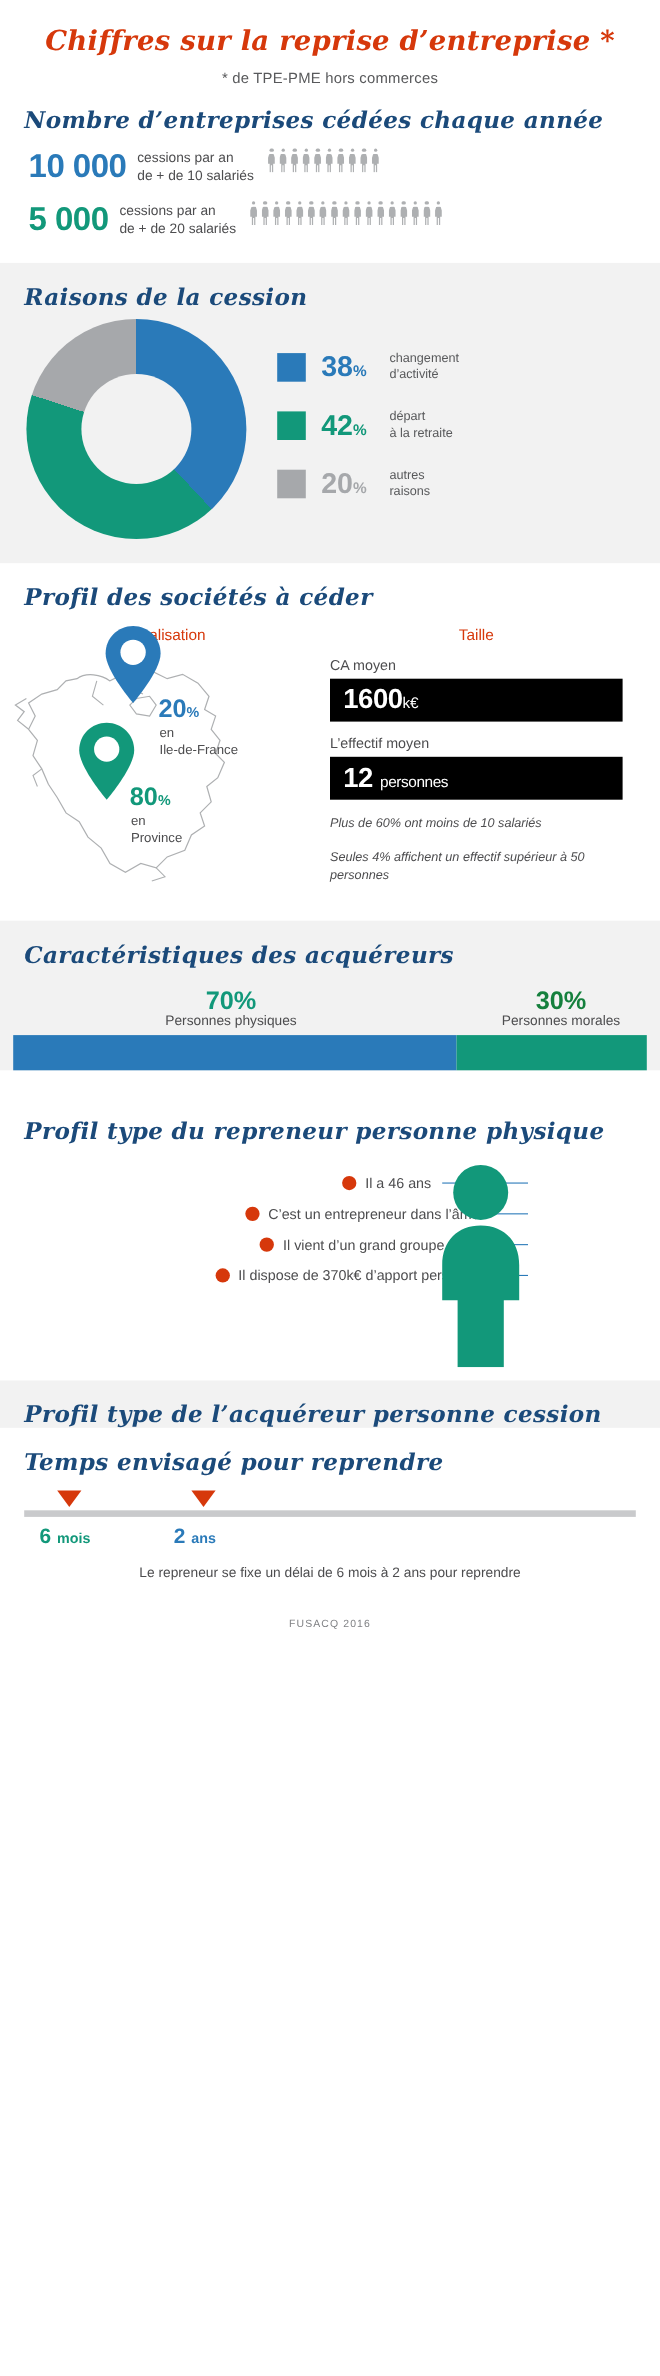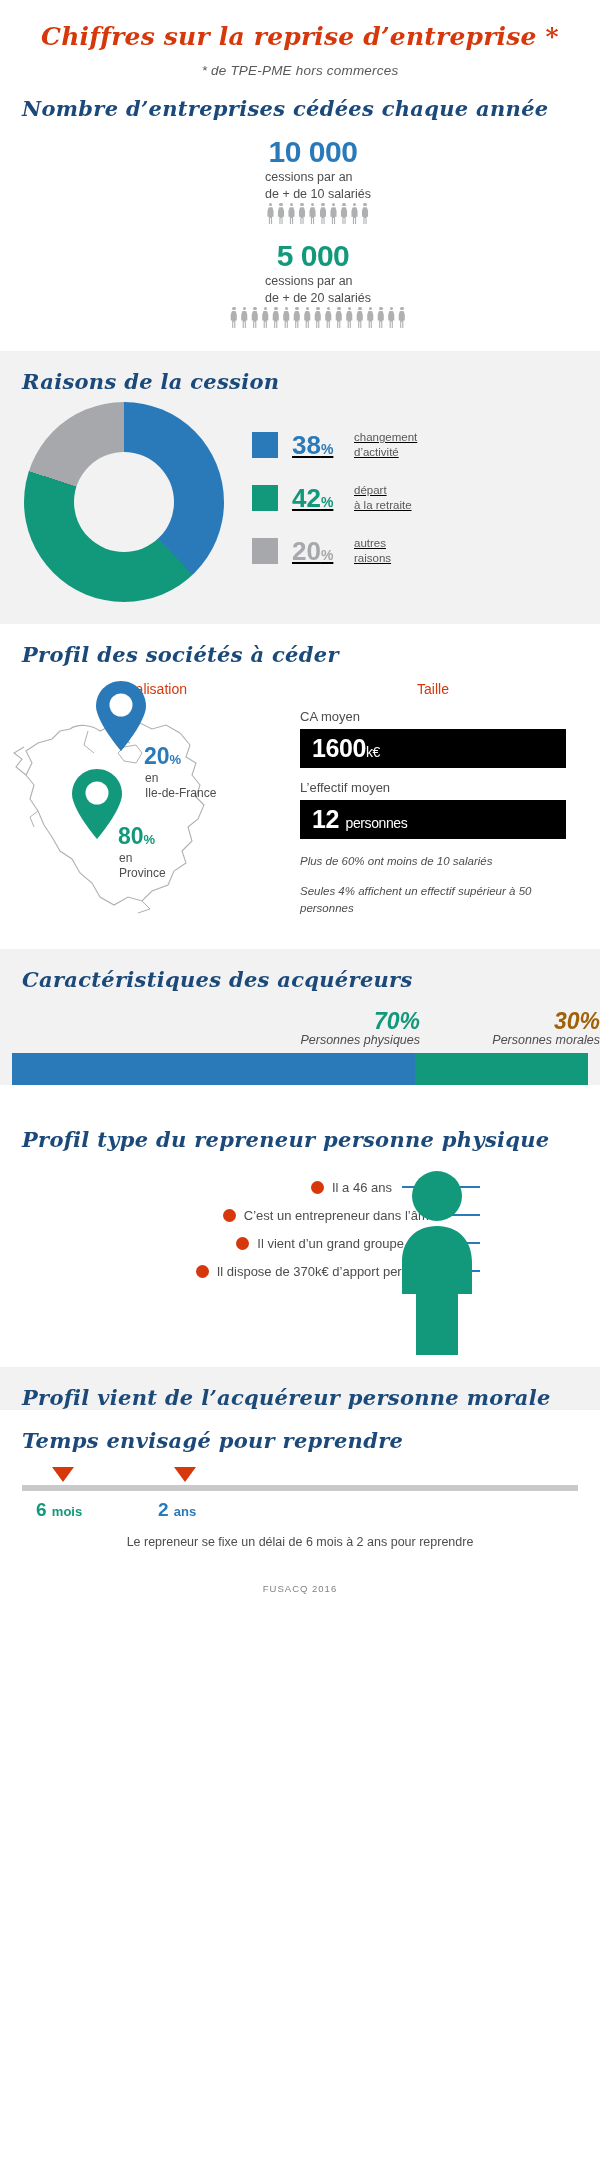--- a/index.html
+++ b/index.html
@@ -18,42 +18,42 @@
     color:#1b4a7a; font-size:21px;
     padding:18px 0 0 22px; letter-spacing:.3px;
   }
 
   
   .hdr { padding-top:22px; text-align:center; }
   .hdr-title {
     font-family:"DejaVu Serif", serif; font-style:italic; font-weight:bold;
     color:#d6380b; font-size:25px; letter-spacing:.2px;
   }
-  .hdr-sub { color:#58595b; font-size:13.5px; margin-top:12px; letter-spacing:.2px;font-style:italic; }
-
-  
-  .cess-row { display:flex; align-items:center; padding:0 0 0 26px; margin-top:14px;flex-direction:column; }
+  .hdr-sub { color:#58595b; font-size:13.5px; margin-top:12px; letter-spacing:.2px; }
+
+  
+  .cess-row { display:flex; align-items:flex-start; padding:0 0 0 26px; margin-top:14px; }
   .cess-num { font-size:30px; font-weight:bold; letter-spacing:-.5px; }
   .cess-num.blue { color:#2a7ab9; }
   .cess-num.green { color:#12987a; }
   .cess-txt { font-size:12.5px; color:#4d4d4f; line-height:1.35; margin-left:10px; white-space:nowrap; }
   .people { display:flex; margin-left:12px; align-items:flex-end; }
   .person { width:8px; height:22px; margin-right:2.5px; position:relative; }
   .person i {
     position:absolute; left:2.4px; top:0; width:3.4px; height:3.4px;
     border-radius:50%; background:#aeb0b2;
   }
   .person b {
     position:absolute; left:0; top:4.6px; width:8px; height:17px; background:#aeb0b2;
     border-radius:3px 3px 0 0;
     clip-path:polygon(26% 0,74% 0,88% 22%,88% 55%,70% 55%,70% 100%,56% 100%,56% 62%,44% 62%,44% 100%,30% 100%,30% 55%,12% 55%,12% 22%);
   }
 
   
-  .donut-wrap { display:flex; padding:8px 0 22px 0;text-decoration:underline; }
+  .donut-wrap { display:flex; padding:8px 0 22px 0; }
   .donut {
     width:200px; height:200px; border-radius:50%; margin-left:24px;
     position:relative;
   }
   .donut-hole {
     position:absolute; left:50px; top:50px; width:100px; height:100px;
     border-radius:50%; background:#f2f2f2;
   }
   .legend { margin-left:28px; margin-top:28px; }
   .leg-row { display:flex; align-items:center; margin-bottom:22px; }
@@ -81,21 +81,21 @@
     font-size:25px; font-weight:bold; letter-spacing:-.4px;
   }
   .size-bar span.unit { font-size:14px; font-weight:normal; }
   .note {
     font-size:11.5px; color:#4d4d4f; font-style:italic;
     line-height:1.45; margin-top:14px;
   }
 
   
   .acq-labels { display:flex; margin-top:16px; }
-  .acq-lbl { text-align:right;font-style:italic; }
+  .acq-lbl { text-align:center; }
   .acq-pct { font-size:23px; font-weight:bold; }
   .acq-sub { font-size:12.5px; color:#4d4d4f; margin-top:-2px; }
   .acq-bar { display:flex; height:32px; margin:6px 12px 24px 12px; }
 
   
   .rep-wrap { position:relative; height:215px; }
   .bullets { position:absolute; left:0; top:28px; width:600px; }
   .b-row { display:flex; align-items:center; margin-bottom:13px; }
   .b-row .spacer { flex:1; }
   .dot { width:13px; height:13px; border-radius:50%; background:#d6380b; flex:0 0 13px; }
@@ -371,21 +371,21 @@
   </div>
 
   <div class="section grey">
     <div class="sec-title">Caractéristiques des acquéreurs</div>
     <div class="acq-labels">
       <div class="acq-lbl" style="width:70%">
         <div class="acq-pct" style="color:#12987a">70%</div>
         <div class="acq-sub">Personnes physiques</div>
       </div>
       <div class="acq-lbl" style="width:30%">
-        <div class="acq-pct" style="color:#a16207">30%</div>
+        <div class="acq-pct" style="color:#15803d">30%</div>
         <div class="acq-sub">Personnes morales</div>
       </div>
     </div>
     <div class="acq-bar">
       <div style="width:70%;background:#2a7ab9"></div>
       <div style="width:30%;background:#12987a"></div>
     </div>
   </div>
 
   <div class="section">
@@ -424,21 +424,21 @@
       <div class="figure">
         <svg viewBox="0 0 90 185" style="width:90px;height:185px">
           <circle cx="45" cy="26" r="25" fill="#12987a"></circle>
           <path d="M45 56 C24 56 10 70 10 92 L10 124 L24 124 L24 185 L66 185 L66 124 L80 124 L80 92 C80 70 66 56 45 56 Z" fill="#12987a"></path>
         </svg>
       </div>
     </div>
   </div>
 
   <div class="section grey">
-    <div class="sec-title">Profil vient de l’acquéreur personne morale</div>
+    <div class="sec-title">Profil type de l’acquéreur personne cession</div>
   </div>
 
   <div class="section">
     <div class="sec-title">Temps envisagé pour reprendre</div>
     <div class="tl-wrap">
       <div class="tl-bar"></div>
       <div class="tri" style="left:52px;top:14px;"></div>
       <div class="tri" style="left:174px;top:14px;"></div>
       <div class="tl-lab" style="left:36px;color:#12987a">
         <span>6</span> <small>mois</small>

